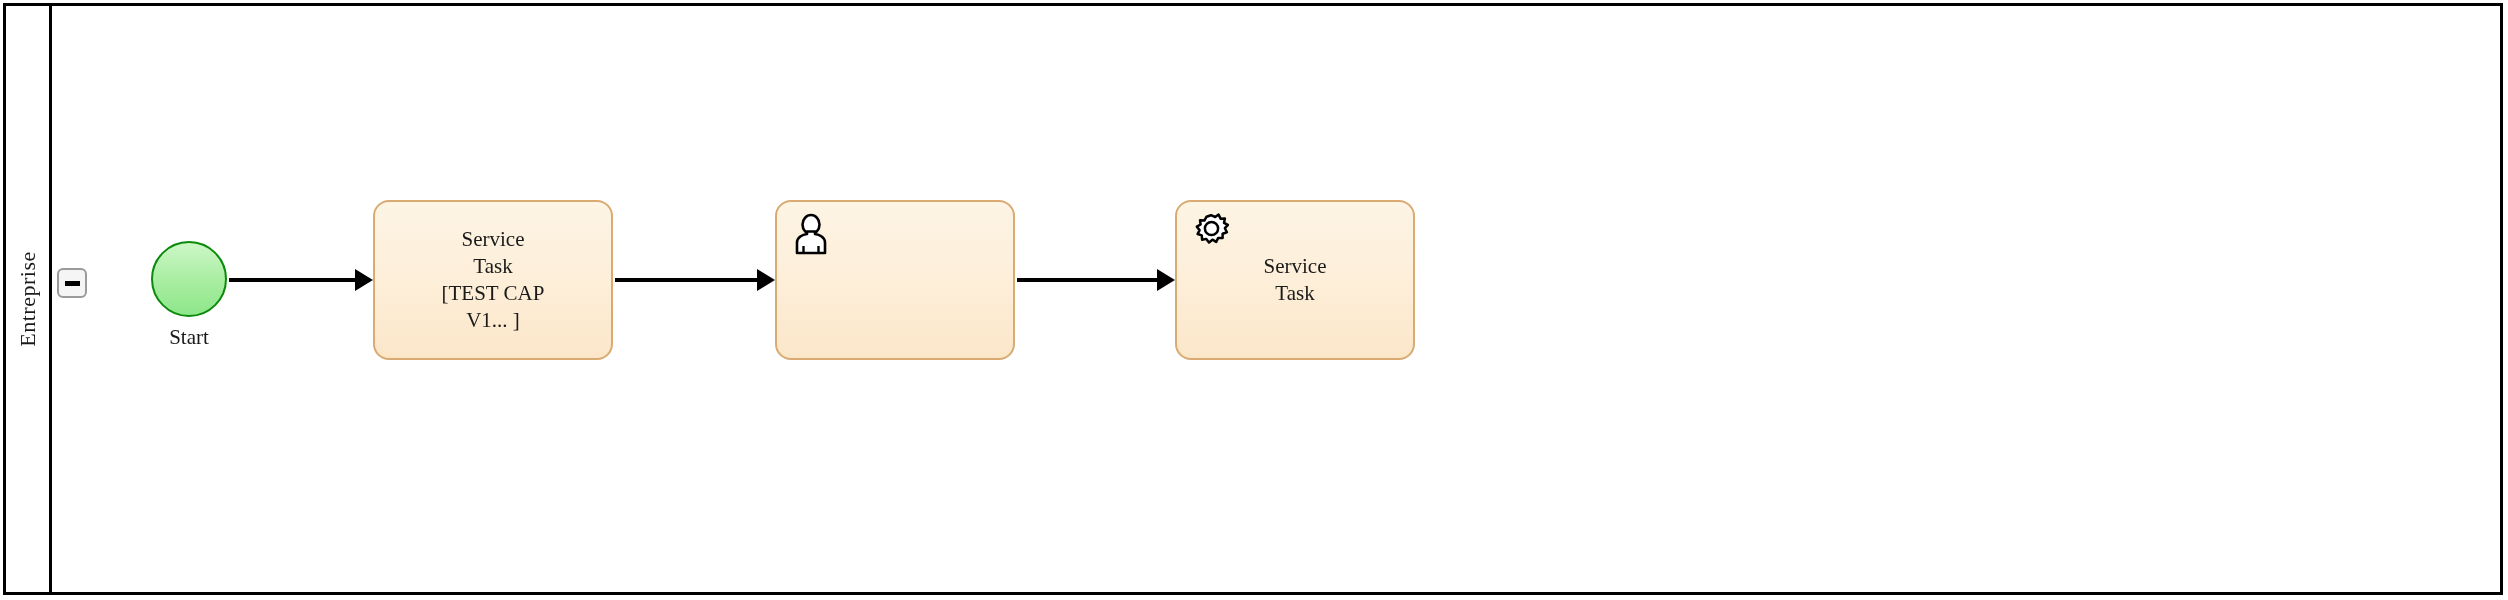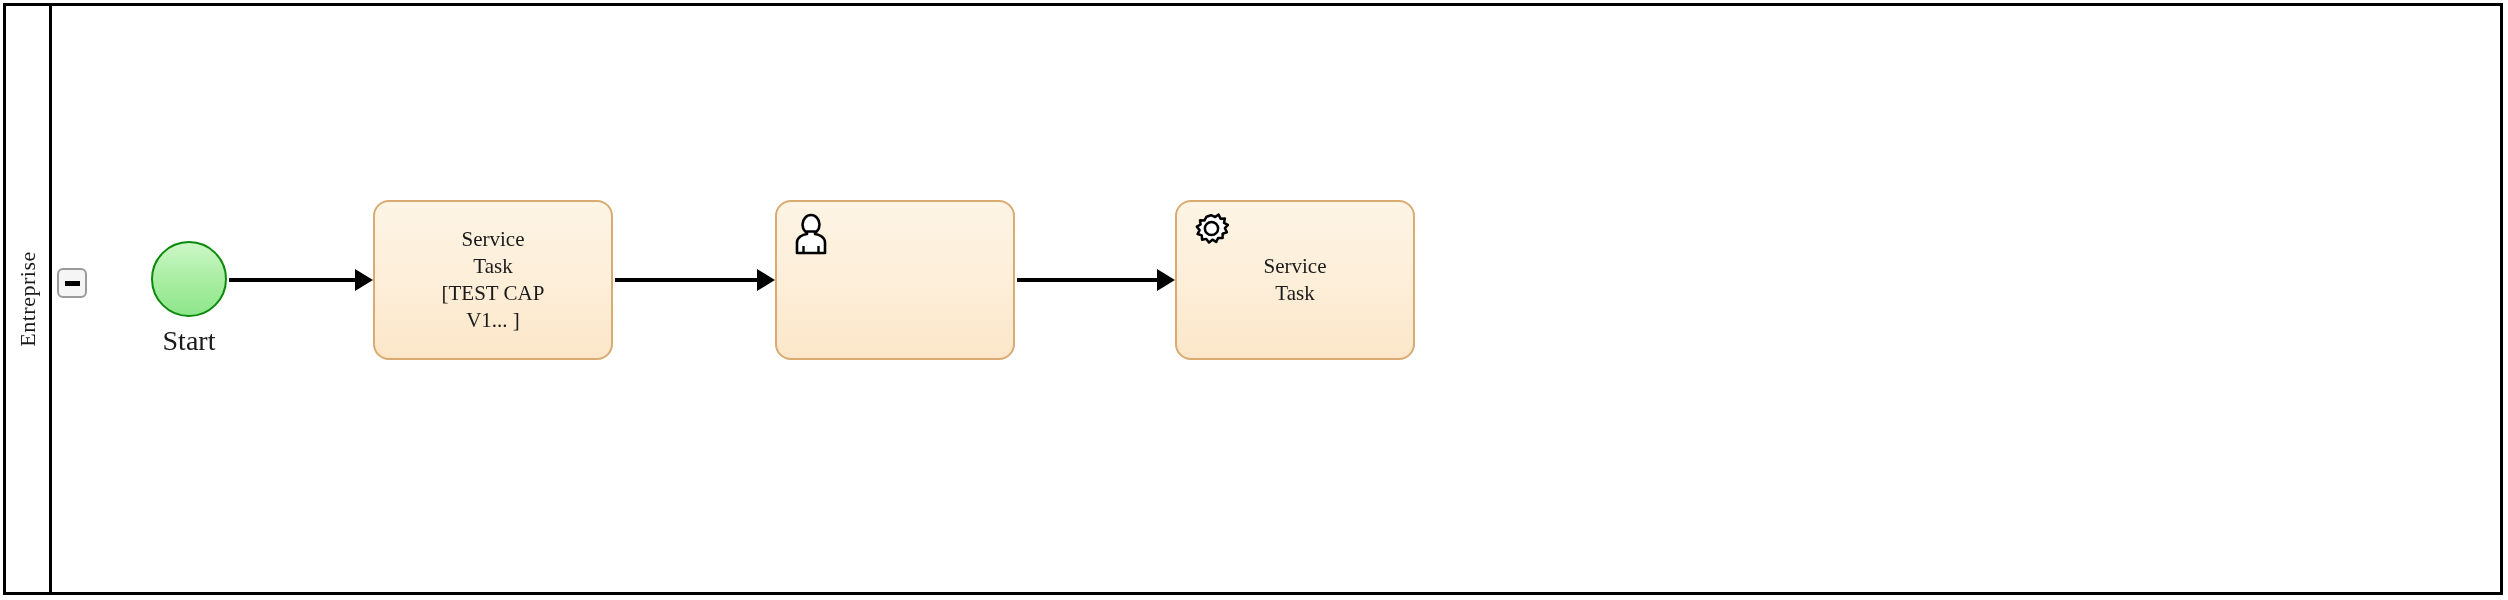--- a/index.html
+++ b/index.html
@@ -94,21 +94,21 @@
     border: 2.5px solid #0b8a0b;
     box-sizing: border-box;
     background: linear-gradient(to bottom, #ccf7c6 0%, #a7eda0 55%, #8ee68a 100%);
   }
   .start-label {
     position: absolute;
     left: 108px;
     top: 325px;
     width: 162px;
     text-align: center;
-    font-size: 28px;
+    font-size: 21px;
     color: #1a1a1a;
   }
 
   
   .task {
     position: absolute;
     border: 2px solid #d9ab73;
     border-radius: 16px;
     box-sizing: border-box;
     background: linear-gradient(to bottom, #fdf4e4 0%, #fdeed8 55%, #fbe6c8 100%);

